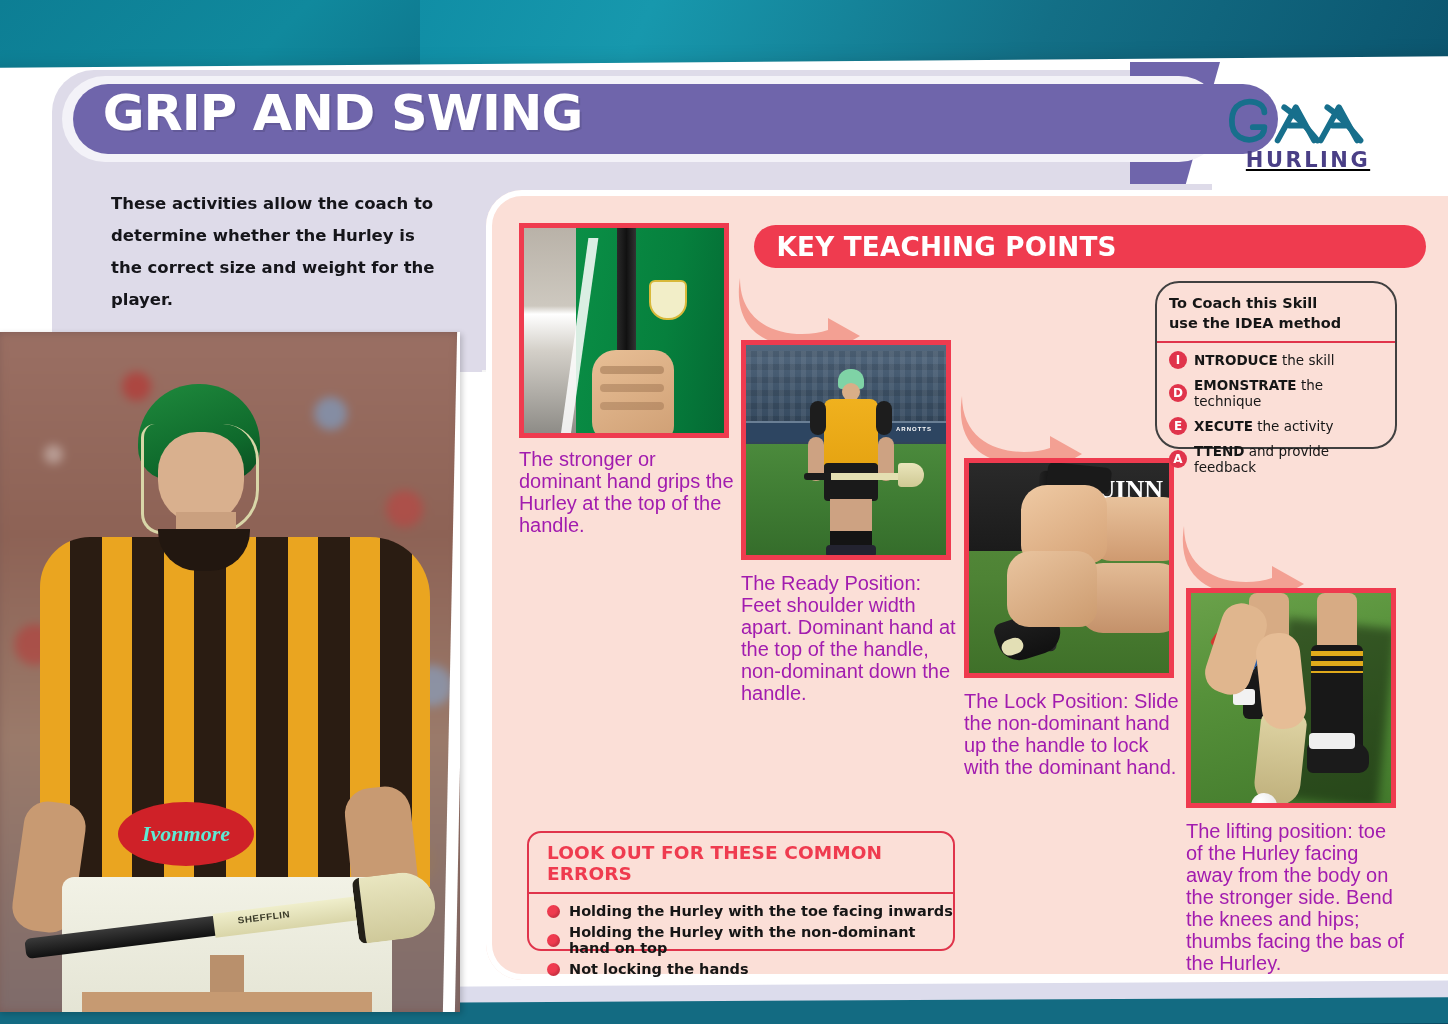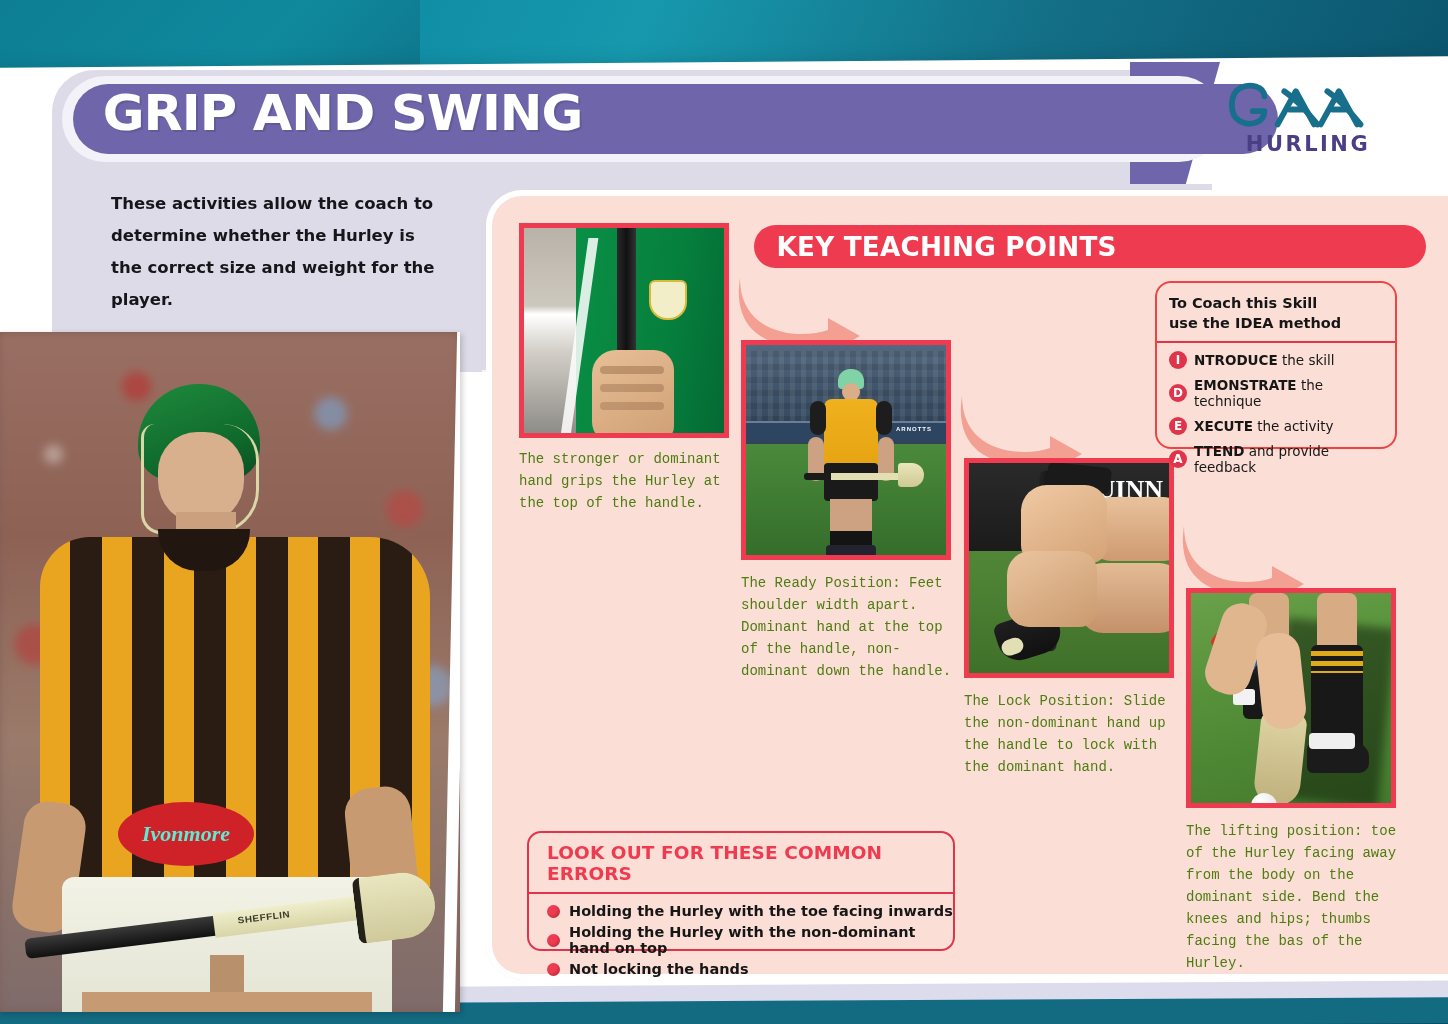--- a/index.html
+++ b/index.html
@@ -76,21 +76,21 @@
     color:#ffffff; font-size:50px; font-weight:bold;
     letter-spacing:-1px; padding-left:34px;
     font-family:"DejaVu Sans", sans-serif;
     text-shadow: 2px 2px 0 rgba(0,0,0,.10);
     transform: scaleX(1.02);
   }
 
   
   .gaa-logo{
     position:absolute; right:40px; top:78px; width:200px; height:94px;
-    display:flex; flex-direction:column; align-items:center; justify-content:flex-start;
+    display:flex; flex-direction:column; align-items:center; justify-content:flex-end;text-decoration:underline;
   }
   .gaa-word{ height:58px; }
   .gaa-sub{
     color:#4a3f86; font-size:21px; font-weight:bold; letter-spacing:2.5px;
     font-family:"DejaVu Sans", sans-serif; margin-top:-4px;
   }
 
   
   .intro{
     position:absolute; left:111px; top:188px; width:340px;
@@ -220,22 +220,22 @@
     padding-left:24px; font-family:"DejaVu Sans", sans-serif;
     transform:scaleX(1.01);
   }
 
   
   .pframe{
     position:absolute; border:5px solid #ef3b4f; overflow:hidden;
     background:#cfcfcf;
   }
   .pcap{
-    position:absolute; font-size:14px; line-height:22px; color:#4d7c0f;
-    font-family:Liberation Mono, monospace; font-weight:500;
+    position:absolute; font-size:20px; line-height:22px; color:#a21caf;
+    font-family:Liberation Sans, sans-serif; font-weight:500;
   }
 
   
   .ph1{ left:33px; top:33px; width:210px; height:215px; }
   .ph1 .bgstand{ position:absolute; inset:0;
      background:linear-gradient(180deg,#b9b2a8 0%,#cdc8bf 38%,#ffffff 42%,#d3cfc8 60%,#8e8c87 100%); }
   .ph1 .greenshirt{ position:absolute; left:52px; top:0; width:158px; height:215px;
      background:linear-gradient(100deg,#0a8f46 0%,#06803d 55%,#046632 100%); }
   .ph1 .gcrest{ position:absolute; left:125px; top:52px; width:38px; height:40px;
      background:#f2eec8; border-radius:6px 6px 18px 18px; border:2px solid #d8b93a;}
@@ -349,21 +349,21 @@
      background:#f2f2f2;border-radius:3px;}
   .ph4 .sliotar{position:absolute;left:60px;top:200px;width:26px;height:26px;
      background:radial-gradient(circle at 35% 30%,#fff,#ddd);border-radius:50%;}
 
   
   .arrow{ position:absolute; }
 
   
   .idea{
     position:absolute; left:669px; top:91px; width:242px; height:168px;
-    border:2px solid #ef4444; border-radius:16px; background:#fbdfd7;
+    border:2px solid #404040; border-radius:24px; background:#fbdfd7;
     padding:10px 12px 0 12px;
   }
   .idea-title{
     font-size:14.5px; line-height:20px; color:#161616; font-weight:bold;
     font-family:"DejaVu Sans", sans-serif; padding-bottom:8px;
   }
   .idea-title b{ font-weight:bold; }
   .idea-rule{ height:2px; background:#e0344b; margin:0 -12px 8px -12px; }
   .idea-row{
     display:flex; align-items:center; gap:7px; margin-bottom:8px;
@@ -523,21 +523,21 @@
         <div class="sockR"></div>
         <div class="bandR"></div>
         <div class="bootR"></div>
     <div class="stk4"></div>
         <div class="bas4"></div>
         <div class="tape4"></div>
     <div class="armL"></div>
         <div class="armR"></div>
     <div class="sliotar"></div>
   </div>
-  <div class="pcap" style="left:700px; top:630px; width:222px;">The lifting position: toe of the Hurley facing away from the body on the dominant side. Bend the knees and hips; thumbs facing the bas of the Hurley.</div>
+  <div class="pcap" style="left:700px; top:630px; width:222px;">The lifting position: toe of the Hurley facing away from the body on the stronger side. Bend the knees and hips; thumbs facing the bas of the Hurley.</div>
 
   <div class="idea">
     <div class="idea-title">
       <div>To Coach this Skill</div>
       <div>
         <span>use the </span><b>IDEA</b><span> method</span>
       </div>
     </div>
     <div class="idea-rule"></div>
 

